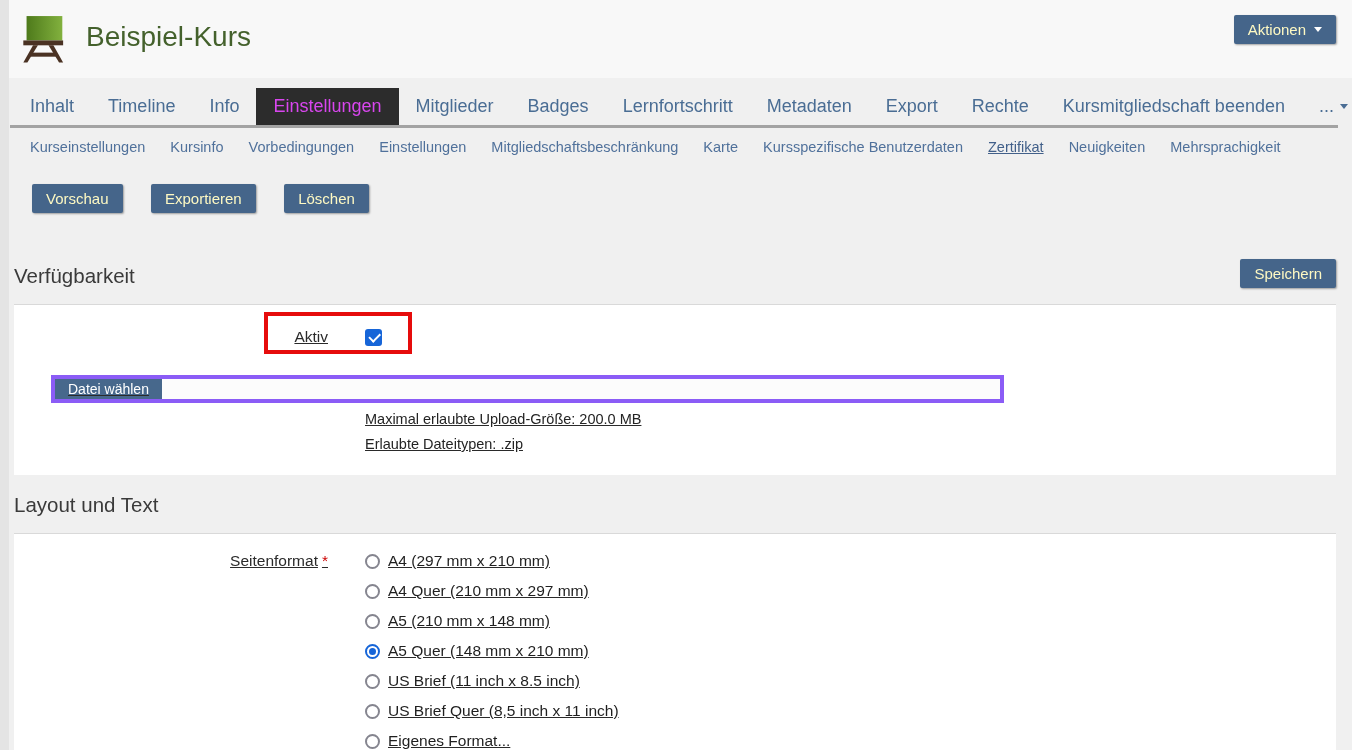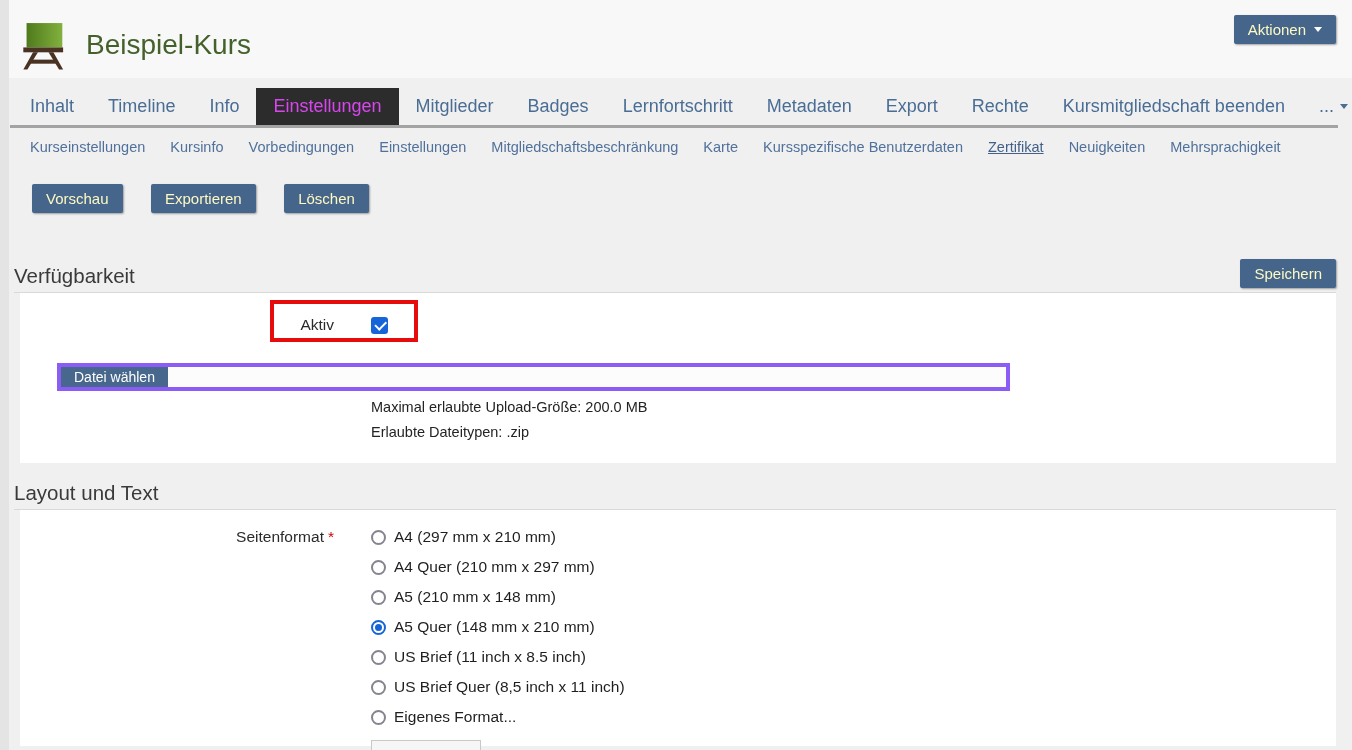--- a/index.html
+++ b/index.html
@@ -4,21 +4,21 @@
 <style>
   * { margin:0; padding:0; box-sizing:border-box; }
   html,body { width:1352px; height:750px; overflow:hidden; }
   body {
     font-family:"Liberation Sans","DejaVu Sans",sans-serif;
     background:#f0f0f0; color:#2a2a2a; position:relative;
   }
   .left-gutter { position:absolute; left:0; top:0; width:9px; height:750px; background:#e4e4e4; z-index:6; }
 
   
-  .header { position:relative; height:78px; background:#f8f8f8; padding:12px 16px 0 16px; display:flex; align-items:center; }
+  .header { position:relative; height:78px; background:#f8f8f8; padding:12px 16px 0 16px; display:flex; align-items:flex-start; }
   .logo { width:52px; height:52px; flex:none; }
   .page-title { font-size:28px; font-weight:400; color:#44612c; margin-left:18px; line-height:50px; }
   .actions-btn { position:absolute; top:15px; right:16px; }
 
   .btn {
     display:inline-flex; align-items:center; background:#45658a; color:#fef9c3;
     font-size:15px; padding:5px 14px; border-radius:2px; border:none; cursor:pointer;
     box-shadow:1px 1px 2px rgba(0,0,0,.35); font-family:inherit; height:29px;
   }
   .caret { width:0; height:0; border-left:4px solid transparent; border-right:4px solid transparent;
@@ -35,25 +35,25 @@
   .subnav { margin:11px 16px 0 30px; font-size:14.5px; }
   .subnav a { color:#50719b; margin-right:21px; text-decoration:none; cursor:pointer; white-space:nowrap; }
   .subnav a.active { text-decoration:underline; color:#42608a; }
 
   
   .toolbar { margin:29px 0 0 32px; }
   .toolbar .btn { margin-right:24px; }
 
   
   .section-header { margin:46px 16px 0 14px; display:flex; justify-content:space-between; align-items:flex-end;
-    border-bottom:1px solid #d9d9d9; padding-bottom:4px; }
+    border-bottom:1px solid #d9d9d9; padding-bottom:16px; }
   .section-header.layout { margin-top:18px; }
   .section-header h2 { font-size:20.5px; font-weight:400; color:#3a3a3a; }
 
-  .panel { margin:0 16px 0 20px; background:#fff; }
+  .panel { margin:0 16px 0 14px; background:#fff;text-decoration:underline; }
   .panel.availability { height:170px; }
   .panel.layout { height:236px; }
 
   .form-row { display:flex; align-items:center; }
   .flabel { width:314px; text-align:right; font-size:15.5px; color:#2a2a2a; flex:none; }
   .fcontrol { margin-left:37px; display:flex; align-items:center; }
 
   .row-aktiv { height:56px; padding-top:8px; position:relative; }
   .highlight-box { position:absolute; left:250px; top:7px; width:148px; height:42px;
     border:4px solid #e60c0c; pointer-events:none; z-index:3; }

